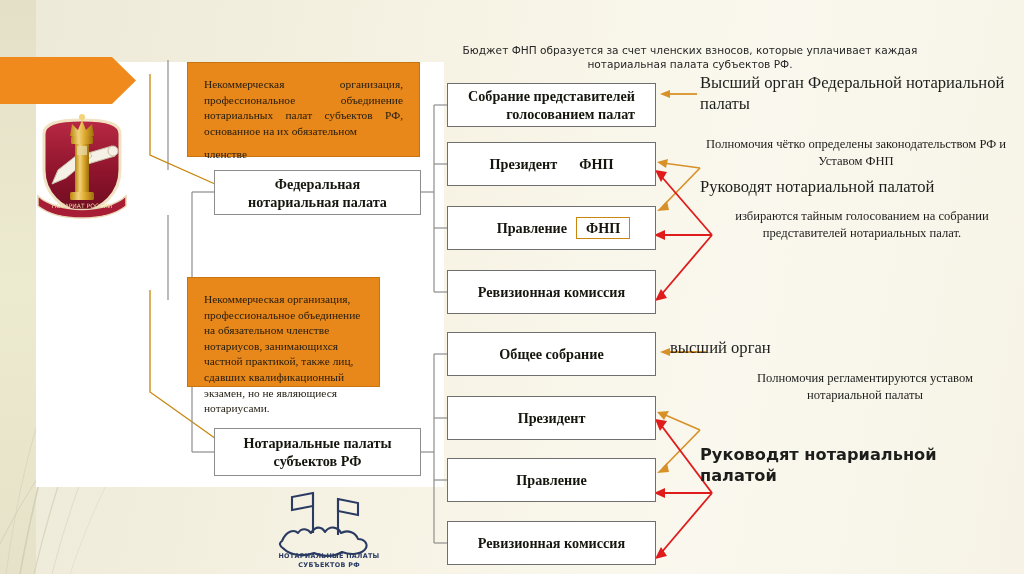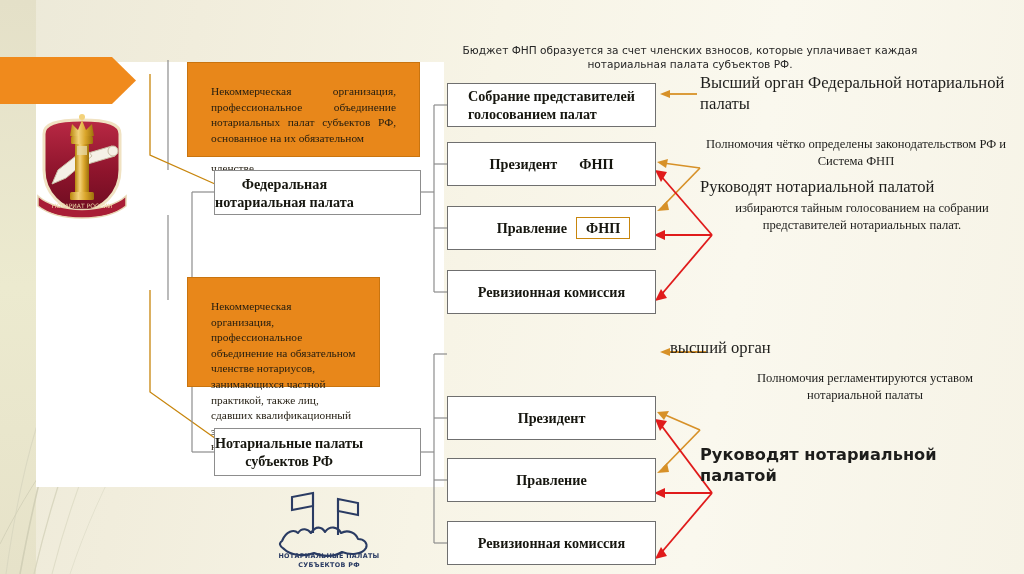--- a/index.html
+++ b/index.html
@@ -62,41 +62,41 @@
     border:1px solid #c9740f;
     color:#221c10;
     font-family:"Liberation Serif", serif;
     font-size:11.4px;line-height:15.6px;
     text-align:justify;
     padding:6px 8px 5px 8px;
     box-sizing:border-box;
   }
   #obox1{left:187px;top:62px;width:233px;height:95px;}
   #obox2{left:187px;top:277px;width:193px;height:110px;}
-  .obox p{margin:15px;text-align:justify;}
+  .obox p{margin:8px;text-align:justify;}
   .obox p:last-child{text-align:left;}
 
   
   .lbox{
     position:absolute;background:#ffffff;border:1px solid #8d8d8d;
     font-family:"Liberation Serif", serif;
     font-size:14.2px;line-height:18px;color:#16160f;
-    display:flex;align-items:center;justify-content:flex-start;text-align:center;
+    display:flex;align-items:center;justify-content:center;text-align:center;
     box-sizing:border-box;font-weight:600;
   }
   #lbox-fnp{left:214px;top:170px;width:207px;height:45px;}
   #lbox-sub{left:214px;top:428px;width:207px;height:48px;}
 
   
   .cbox{
     position:absolute;left:447px;width:209px;
     background:#ffffff;border:1px solid #6f6f6f;
     font-family:"Liberation Serif", serif;
     font-size:14.2px;line-height:18px;color:#16160f;
-    display:flex;align-items:center;justify-content:center;text-align:left;
+    display:flex;align-items:center;justify-content:center;text-align:right;
     box-sizing:border-box;font-weight:600;
   }
   #cbox1{top:83px;height:44px;}
   #cbox2{top:142px;height:44px;}
   #cbox3{top:206px;height:44px;padding-left:24px;}
   #cbox4{top:270px;height:44px;}
   #cbox5{top:332px;height:44px;}
   #cbox6{top:396px;height:44px;}
   #cbox7{top:458px;height:44px;}
   #cbox8{top:521px;height:44px;}
@@ -124,21 +124,21 @@
   .ann-center{text-align:center;}
 
   #ann-top-note{
     position:absolute;left:455px;top:44px;width:470px;
     font-family:"DejaVu Sans", sans-serif;
     font-size:10.6px;line-height:13.5px;color:#262626;text-align:center;
   }
   #ann1{left:700px;top:72px;width:312px;}
   #ann2{left:700px;top:136px;width:312px;}
   #ann3{left:700px;top:176px;width:318px;}
-  #ann4{left:712px;top:200px;width:300px;}
+  #ann4{left:712px;top:208px;width:300px;}
   #ann5{left:670px;top:337px;width:300px;}
   #ann6{left:740px;top:370px;width:250px;}
   #ann7{left:700px;top:444px;width:312px;}
   #ann8{left:712px;top:472px;width:300px;}
 
   
   .sublogo{position:absolute;left:268px;top:485px;width:118px;height:82px;}
   .sublogo-text{
     position:absolute;left:250px;top:552px;width:158px;text-align:center;
     font-family:"DejaVu Sans", sans-serif;
@@ -311,35 +311,38 @@
   <div class="cbox" id="cbox3">
     <div>
       <span>Правление</span><span class="tag-fnp">ФНП</span>
     </div>
   </div>
 
   <div class="cbox" id="cbox4">
     <span>Ревизионная комиссия</span>
   </div>
 
+  <div class="cbox" id="cbox5">
+    <span>Общее собрание</span>
+  </div>
 
   <div class="cbox" id="cbox6">
     <span>Президент</span>
   </div>
 
   <div class="cbox" id="cbox7">
     <span>Правление</span>
   </div>
 
   <div class="cbox" id="cbox8">
     <span>Ревизионная комиссия</span>
   </div>
 
   <div class="ann ann-big" id="ann1">Высший орган Федеральной нотариальной палаты</div>
-  <div class="ann ann-small ann-center" id="ann2">Полномочия чётко определены законодательством РФ и Система ФНП</div>
+  <div class="ann ann-small ann-center" id="ann2">Полномочия чётко определены законодательством РФ и Уставом ФНП</div>
   <div class="ann ann-big" id="ann3">Руководят нотариальной палатой</div>
   <div class="ann ann-small ann-center" id="ann4">избираются тайным голосованием на собрании представителей нотариальных палат.</div>
   <div class="ann ann-big" id="ann5">высший орган</div>
   <div class="ann ann-small ann-center" id="ann6">Полномочия регламентируются уставом нотариальной палаты</div>
   <div class="ann ann-big-sans" id="ann7">Руководят нотариальной палатой</div>
 
   <div class="sublogo">
     <svg width="118" height="82" viewBox="0 0 118 82" fill="none">
 
       <path d="M14 56 C18 46, 26 44, 30 48 C34 42, 40 44, 43 48 C48 40, 54 42, 57 47

